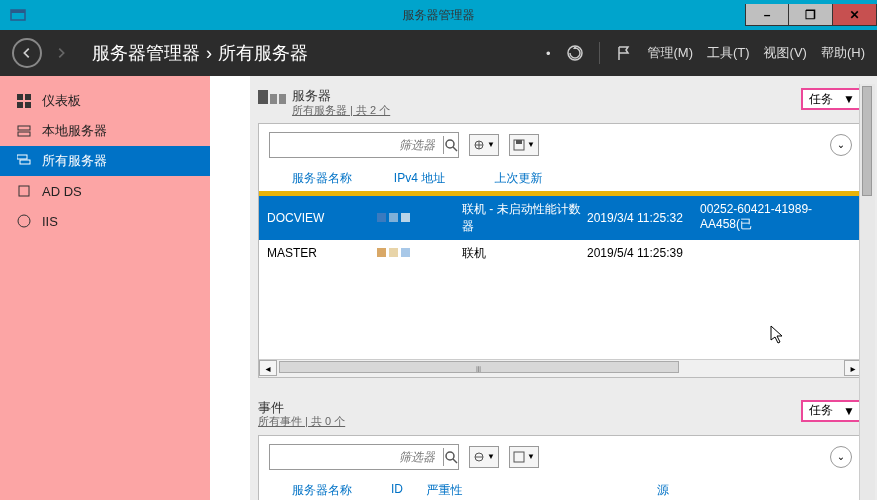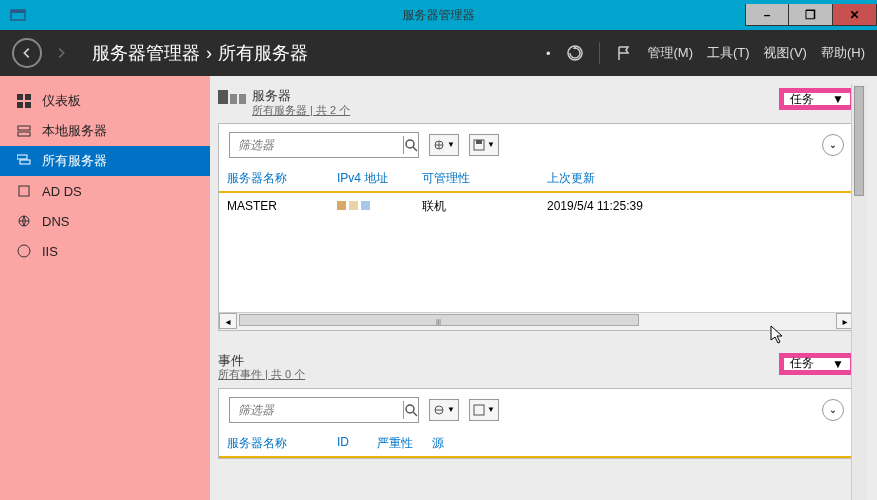--- a/index.html
+++ b/index.html
@@ -26,45 +26,45 @@
 .hdr-ico { width:20px; height:20px; display:flex; align-items:center; justify-content:center; }
 
 
 .body { display:flex; height:424px; }
 .sidebar { width:210px; background:#fca5a5; padding-top:10px; }
 .sb-item { height:30px; display:flex; align-items:center; padding-left:16px; font-size:13px; gap:10px; color:#222; }
 .sb-item.sel { background:#0072c6; color:#fff; }
 .sb-ico { width:16px; height:16px; display:flex; align-items:center; justify-content:center; }
 .sb-expand { margin-left:auto; margin-right:10px; font-size:10px; color:#555; }
 
-.main { flex:1; background:#ececec; padding:8px 22px 0 8px; overflow:hidden; position:relative; }
+.main { flex:1; background:#ececec; padding:8px 14px 0 8px; overflow:hidden; position:relative;margin-left:40px; }
 .main-inner { position:relative; height:100%; }
 .scrollbar-v { position:absolute; right:-12px; top:0; width:16px; height:100%; background:#e8e8e8; border-left:1px solid #ccc; }
 .sb-thumb { position:absolute; top:2px; left:2px; width:10px; height:110px; background:#bcbcbc; border:1px solid #999; }
 
 .panel { margin-bottom:18px; }
 .panel-hdr { display:flex; align-items:flex-start; padding:4px 0; }
 .panel-ico { width:28px; height:22px; margin-right:6px; }
 .panel-titles { line-height:1.2; }
 .panel-title { font-size:13px; color:#333; }
 .panel-sub { font-size:11px; color:#666;text-decoration:underline; }
 .tasks { margin-left:auto; }
-.tasks-btn { height:22px; border:5px solid #ec4899; background:#fff; font-size:12px; padding:0 6px; display:flex; align-items:center; gap:18px; }
+.tasks-btn { height:22px; border:2px solid #ec4899; background:#fff; font-size:12px; padding:0 6px; display:flex; align-items:center; gap:10px; }
 
 .panel-body { border:1px solid #bbb; background:#fff; margin-top:2px; }
 .toolbar { display:flex; align-items:center; padding:8px 10px; gap:10px; }
 .filter { border:1px solid #999; height:26px; width:190px; display:flex; align-items:center; }
-.filter input { border:none; outline:none; flex:1; padding:0 8px; font-size:12px; font-style:italic; color:#888; }
+.filter input { border:none; outline:none; flex:1; padding:0 8px; font-size:12px; font-style:italic; color:#888;text-align:right; }
 .filter-sep { width:1px; height:18px; background:#999; }
 .filter-mag { width:26px; display:flex; align-items:center; justify-content:center; }
 .tool-btn { width:30px; height:22px; border:1px solid #999; background:#f5f5f5; display:flex; align-items:center; justify-content:center; gap:2px; }
 .tool-spacer { flex:1; }
 .expand-btn { width:22px; height:22px; border:1px solid #999; border-radius:50%; display:flex; align-items:center; justify-content:center; }
 
-.grid-hdr { display:flex; padding:4px 8px; font-size:12px; color:#0072c6; border-bottom:2px solid #eab308; }
+.grid-hdr { display:flex; padding:4px 8px; font-size:12px; color:#0072c6; border-bottom:5px solid #eab308;text-align:center; }
 .col-name{width:110px;} .col-ip{width:85px;} .col-mg{width:125px;} .col-upd{width:113px;} .col-act{flex:1;}
 .grid-row { display:flex; padding:5px 8px; font-size:12px; align-items:center; }
 .grid-row.sel { background:#0072c6; color:#fff; }
 .ip-dots span { display:inline-block; width:9px; height:9px; margin-right:3px; }
 .hscroll { height:18px; border-top:1px solid #ccc; background:#f0f0f0; display:flex; align-items:center; }
 .hs-arrow { width:18px; height:16px; border:1px solid #aaa; display:flex; align-items:center; justify-content:center; font-size:10px; background:#f5f5f5; }
 .hs-track { flex:1; position:relative; height:16px; }
 .hs-thumb { position:absolute; left:2px; top:1px; height:12px; width:400px; background:#d8d8d8; border:1px solid #aaa; }
 .hs-grip { position:absolute; left:50%; top:3px; transform:translateX(-50%); font-size:8px; color:#888; letter-spacing:1px; }
 
@@ -160,29 +160,20 @@
         </span>
       <span>所有服务器</span>
     </div>
     <div class="sb-item">
       <span class="sb-ico">
           <svg width="14" height="14">
             <rect x="2" y="2" width="10" height="10" fill="none" stroke="#333"></rect>
           </svg>
         </span>
       <span>AD DS</span>
-    </div>
-    <div class="sb-item">
-      <span class="sb-ico">
-          <svg width="14" height="14">
-            <circle cx="7" cy="7" r="5" fill="none" stroke="#333"></circle>
-            <path d="M2 7 L12 7 M7 2 Q10 7 7 12 M7 2 Q4 7 7 12" fill="none" stroke="#333"></path>
-          </svg>
-        </span>
-      <span>DNS</span>
     </div>
     <div class="sb-item">
       <span class="sb-ico">
           <svg width="14" height="14">
             <circle cx="7" cy="7" r="6" fill="none" stroke="#333"></circle>
           </svg>
         </span>
       <span>IIS</span>
     </div>
   </div>
@@ -238,22 +229,28 @@
                 <span style="font-size:8px;">▼</span>
               </div>
           <div class="tool-spacer"></div>
           <div class="expand-btn">
                 <span style="font-size:10px;">⌄</span>
               </div>
         </div>
         <div class="grid-hdr">
           <div class="col-name">服务器名称</div>
           <div class="col-ip">IPv4 地址</div>
-          <div class="col-mg">可管理性</div>
           <div class="col-upd">上次更新</div>
+        </div>
+        <div class="grid-row sel">
+          <div class="col-name">DOCVIEW</div>
+          <div class="col-ip ip-dots"><span style="background:#3a7abf;"></span><span style="background:#7fb0d8;"></span><span style="background:#b8d4e8;"></span></div>
+          <div class="col-mg">联机 - 未启动性能计数器</div>
+          <div class="col-upd">2019/3/4 11:25:32</div>
+          <div class="col-act">00252-60421-41989-AA458(已</div>
         </div>
         <div class="grid-row">
           <div class="col-name">MASTER</div>
           <div class="col-ip ip-dots"><span style="background:#d9a867;"></span><span style="background:#e8d4a8;"></span><span style="background:#a8c8e8;"></span></div>
           <div class="col-mg">联机</div>
           <div class="col-upd">2019/5/4 11:25:39</div>
         </div>
         <div style="height:92px;"></div>
         <div class="hscroll">
           <div class="hs-arrow">◂</div>

